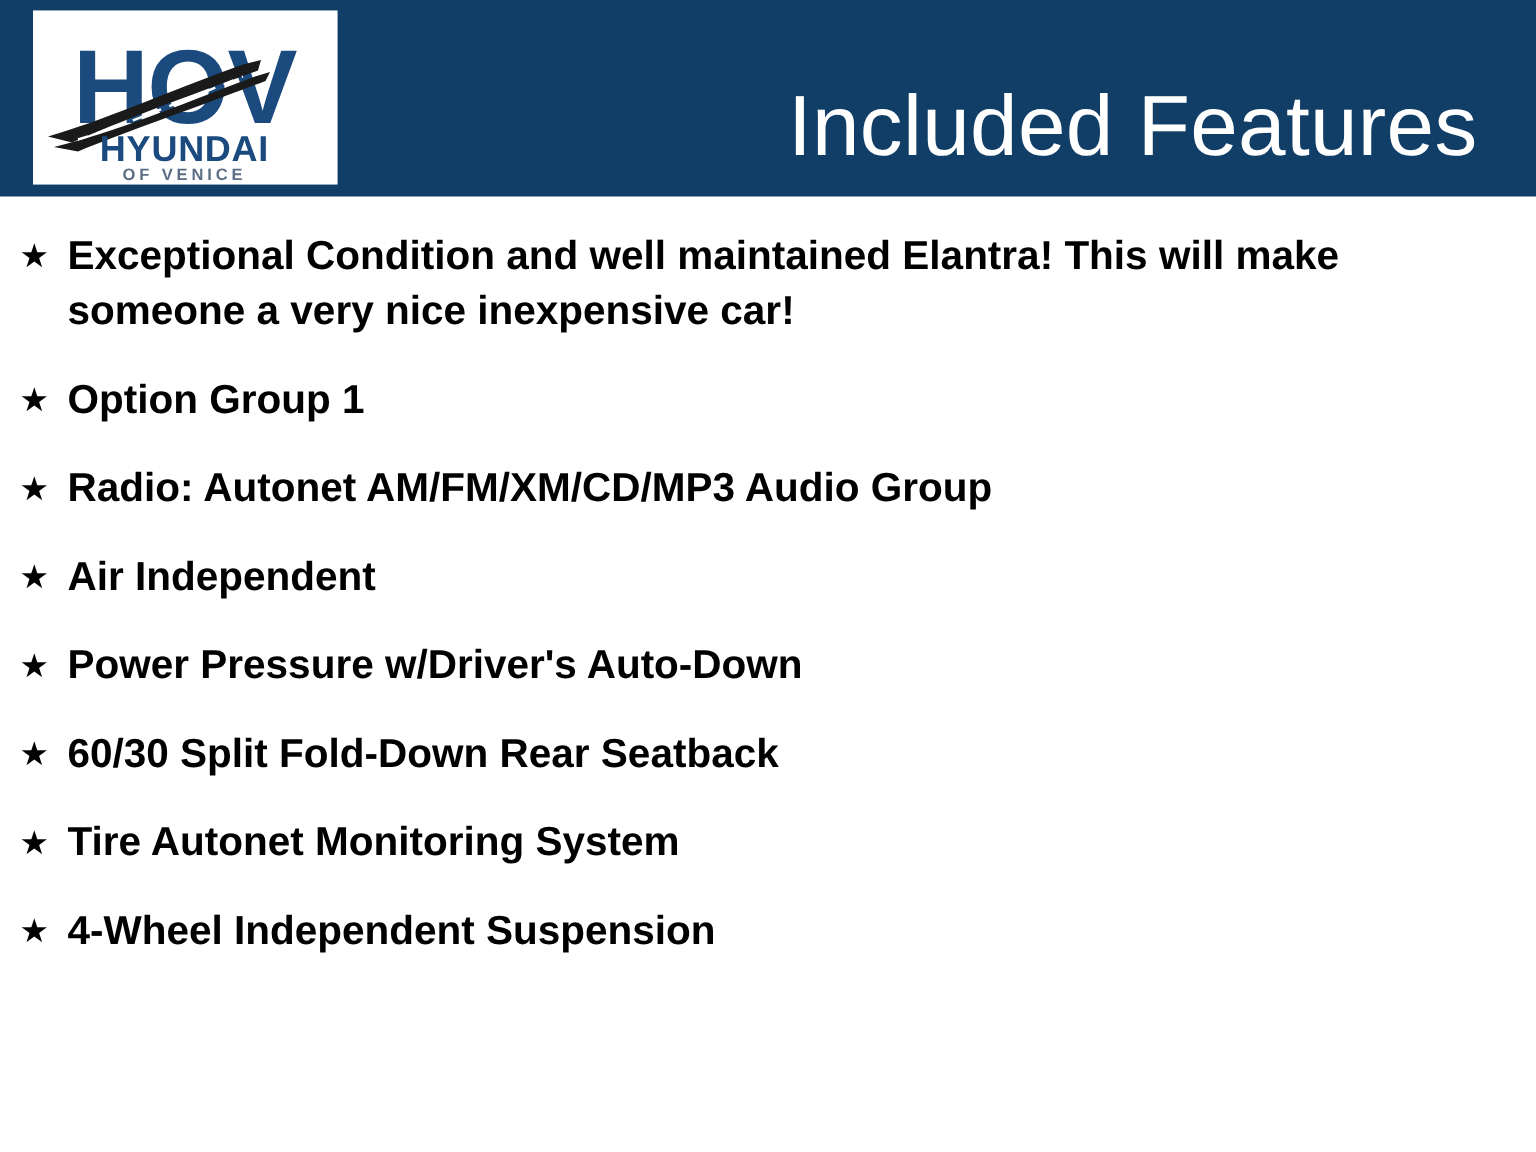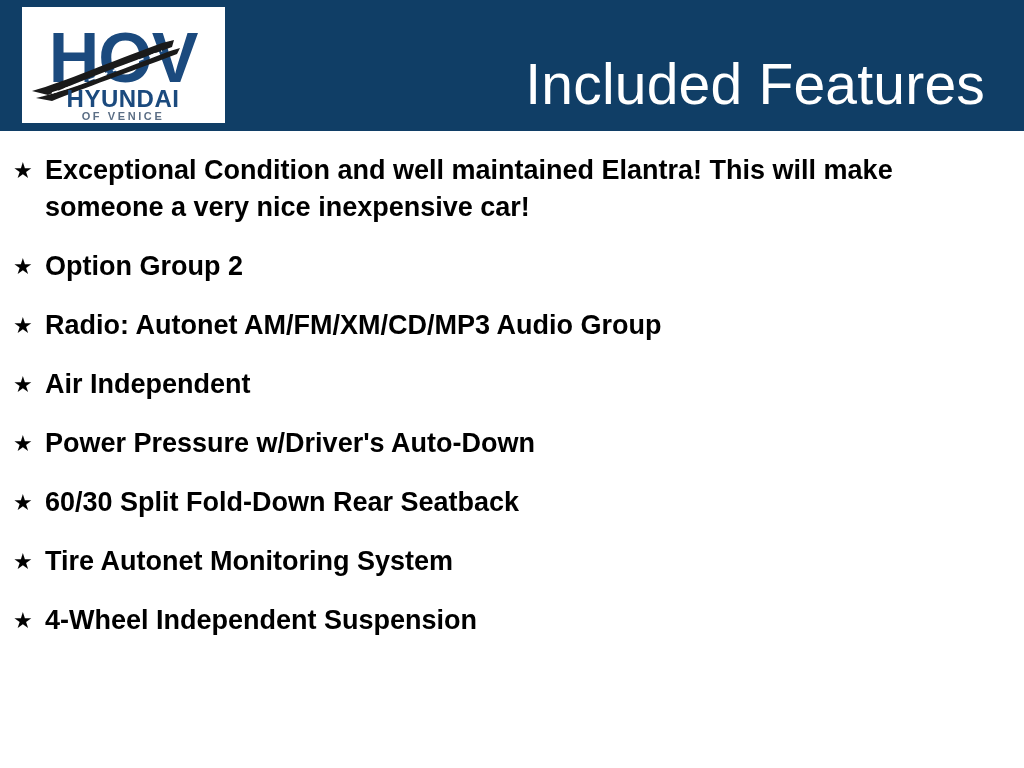--- a/index.html
+++ b/index.html
@@ -119,21 +119,21 @@
 
   <div class="bullets">
 
     <div class="bullet">
       <span class="bullet-star">★</span>
       <span class="bullet-text">Exceptional Condition and well maintained Elantra!  This will make someone a very nice inexpensive car!</span>
     </div>
 
     <div class="bullet">
       <span class="bullet-star">★</span>
-      <span class="bullet-text">Option Group 2</span>
+      <span class="bullet-text">Option Group 1</span>
     </div>
 
     <div class="bullet">
       <span class="bullet-star">★</span>
       <span class="bullet-text">Radio: Autonet AM/FM/XM/CD/MP3 Audio Group</span>
     </div>
 
     <div class="bullet">
       <span class="bullet-star">★</span>
       <span class="bullet-text">Air Independent</span>

